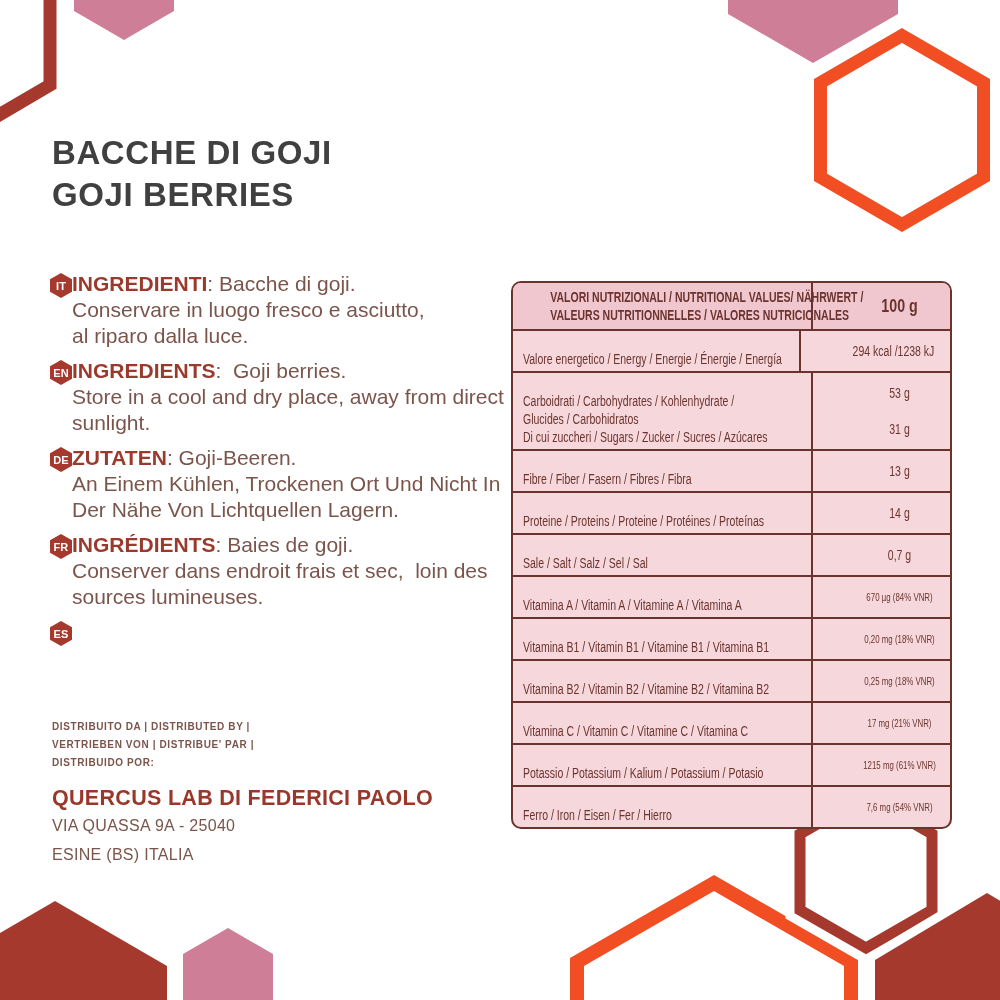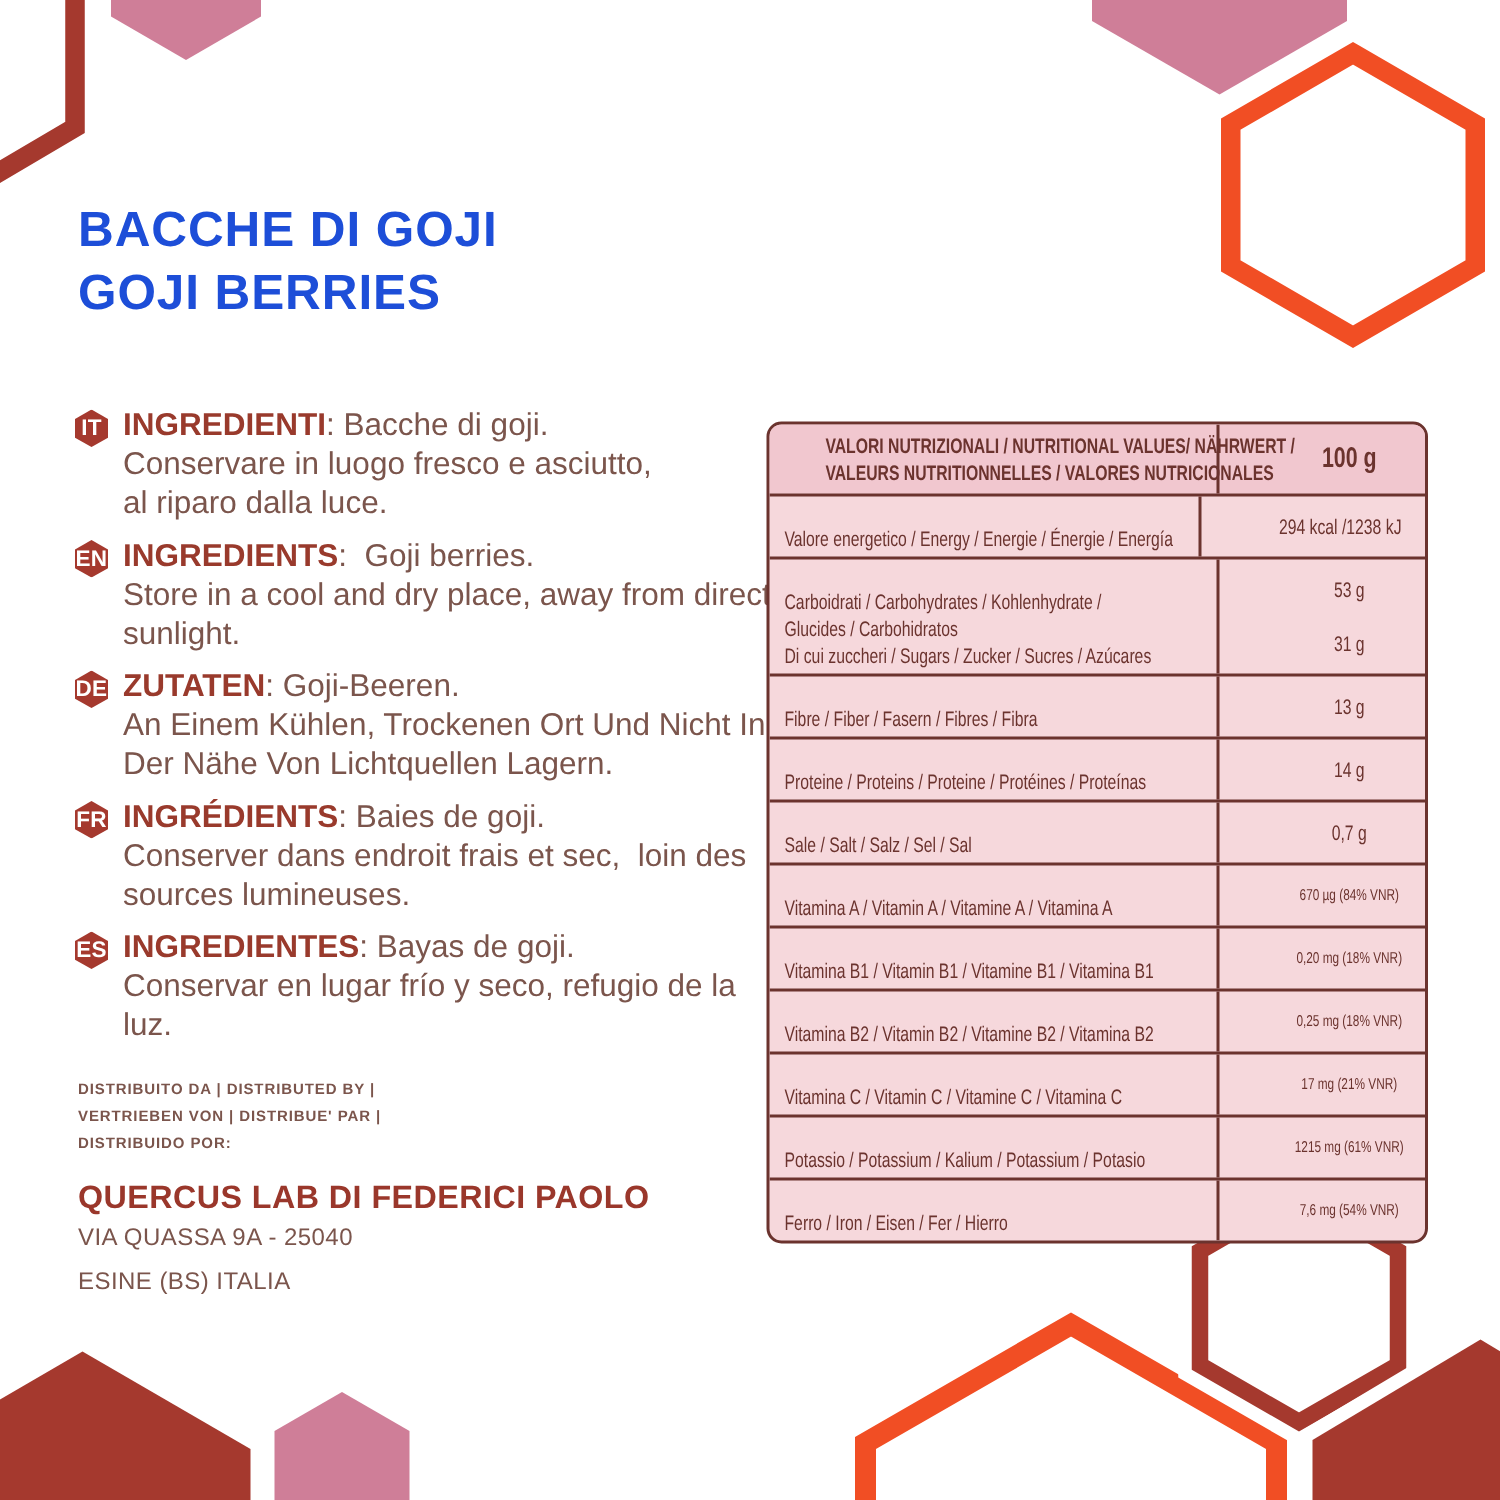--- a/index.html
+++ b/index.html
@@ -6,30 +6,30 @@
   body{
     width:1000px;height:1000px;position:relative;overflow:hidden;
     background:#ffffff;font-family:"Liberation Sans",sans-serif;
   }
   #deco{position:absolute;left:0;top:0;z-index:0;}
   .layer{position:absolute;z-index:1;}
 
   
   #title{
     left:52px;top:132px;
-    font-size:33px;font-weight:bold;color:#1d4ed8;
+    font-size:33px;font-weight:bold;color:#404040;
     line-height:42px;letter-spacing:0.6px;
   }
 
   
   #sections{left:50px;top:271px;width:470px;display:flex;flex-direction:column;gap:9px;}
   .section{display:flex;align-items:flex-start;}
   .badge{
-    width:22px;height:25px;flex:0 0 22px;margin-top:2px;margin-right:10px;
-    background:#A5392E;color:#fff;font-size:15px;font-weight:bold;
+    width:22px;height:25px;flex:0 0 22px;margin-top:2px;
+    background:#A5392E;color:#fff;font-size:11px;font-weight:bold;
     display:flex;align-items:center;justify-content:center;
     clip-path:polygon(50% 0%,100% 25%,100% 75%,50% 100%,0% 75%,0% 25%);
     letter-spacing:0.2px;
   }
   .section-text{
     font-size:21px;line-height:26px;color:#7B554C;white-space:pre-wrap;
   }
   .shead{font-weight:bold;color:#993A2C;}
 
   
@@ -102,21 +102,20 @@
     <div class="section">
       <div class="badge">DE</div>
       <div class="section-text"><div class="sline"><span class="shead">ZUTATEN</span><span>: Goji-Beeren.</span></div><div>An Einem Kühlen, Trockenen Ort Und Nicht In</div><div>Der Nähe Von Lichtquellen Lagern.</div></div>
     </div>
     <div class="section">
       <div class="badge">FR</div>
       <div class="section-text"><div class="sline"><span class="shead">INGRÉDIENTS</span><span>: Baies de goji.</span></div><div>Conserver dans endroit frais et sec,  loin des</div><div>sources lumineuses.</div></div>
     </div>
     <div class="section">
       <div class="badge">ES</div>
-      <div class="section-text"><div class="sline"><span class="shead">INGREDIENTES</span><span>: Bayas de goji.</span></div><div>Conservar en lugar frío y seco, refugio de la luz.</div></div>
     </div>
   </div>
 
 <div id="ntable" class="layer">
   <div class="trow header">
     <div class="tlabel">
       <div class="cond-c">VALORI NUTRIZIONALI / NUTRITIONAL VALUES/ NÄHRWERT /</div>
       <div class="cond-c">VALEURS NUTRITIONNELLES / VALORES NUTRICIONALES</div>
     </div>
     <div class="tvalue">

